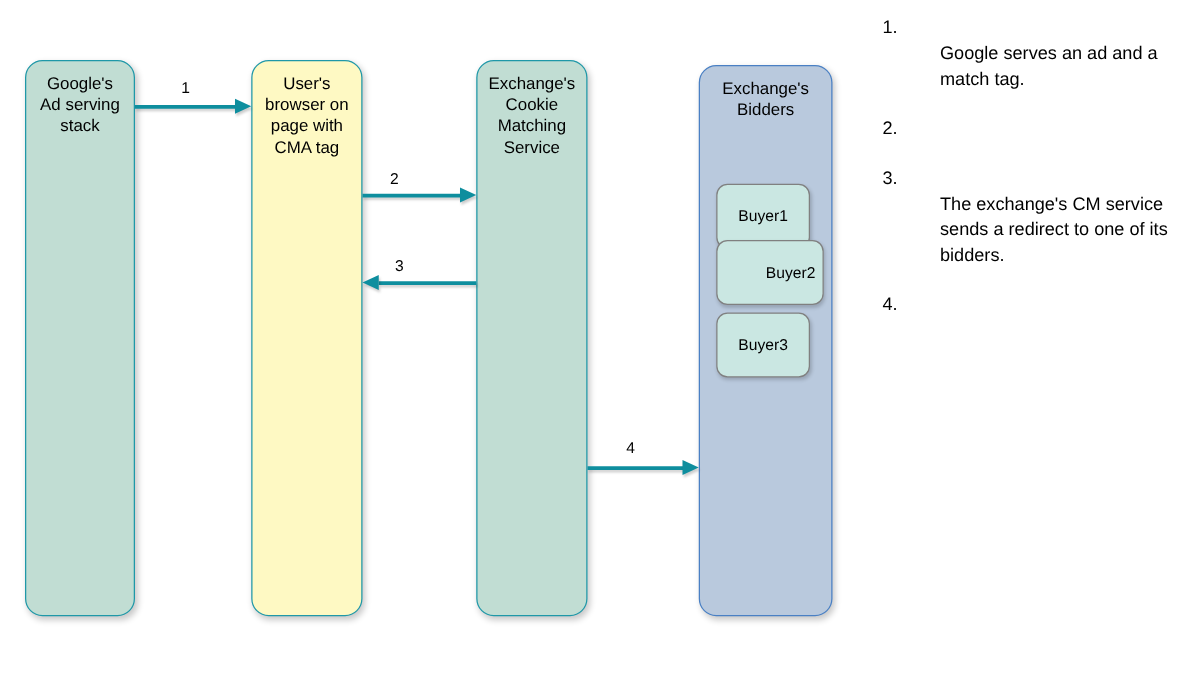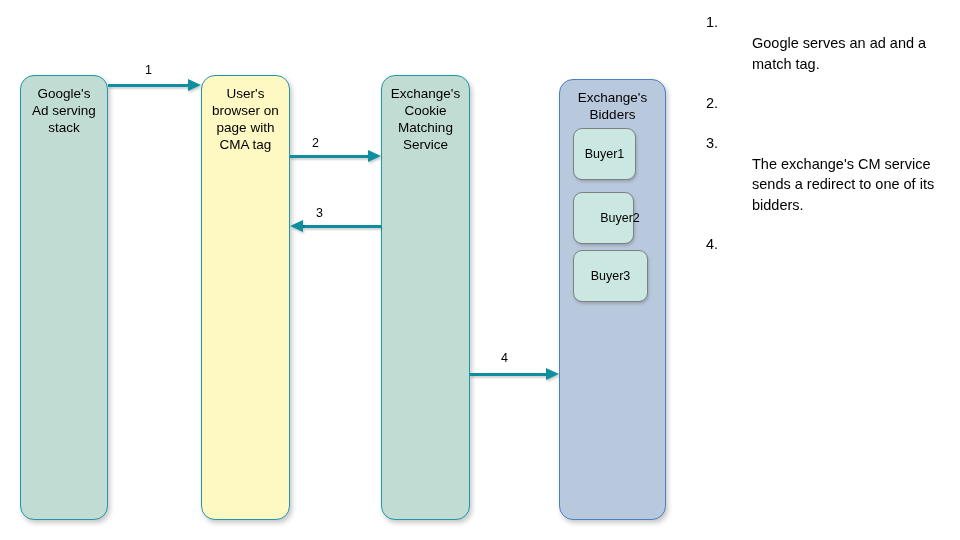--- a/index.html
+++ b/index.html
@@ -22,21 +22,20 @@
 
   
   .node {
     position: absolute;
     box-sizing: border-box;
     border-radius: 14px;
     box-shadow: 2px 3px 5px rgba(0,0,0,0.22);
     display: flex;
     align-items: flex-start;
     justify-content: center;
-    margin-top: 27px;
   }
   .node .label {
     text-align: center;
     line-height: 1.26;
     font-size: 13.5px;
     color: #000;
     padding: 9px 6px 0 6px;
     white-space: pre-line;
   }
 
@@ -140,24 +139,24 @@
 Cookie
 Matching
 Service</div>
   </div>
 
   <div class="node bidders" style="left:559px; top:52px; width:107px; height:441px;">
     <div class="label">Exchange's
 Bidders</div>
   </div>
 
-  <div class="buyer" style="left:573px; top:128px; width:63px; height:52px;">
+  <div class="buyer" style="left:573px; top:147px; width:75px; height:52px;">
     <span>Buyer1</span>
   </div>
-  <div class="buyer" style="left:573px; top:192px; width:61px; height:52px;padding-left:33px;">
+  <div class="buyer" style="left:573px; top:192px; width:86px; height:52px;padding-left:33px;">
     <span>Buyer2</span>
   </div>
   <div class="buyer" style="left:573px; top:250px; width:75px; height:52px;">
     <span>Buyer3</span>
   </div>
 
   <div class="conn" style="left:108px; top:84px; width:82px;"></div>
   <div class="arrowhead right" style="left:188px; top:79px;"></div>
   <div class="conn-label" style="left:145px; top:64px;">1</div>
 

